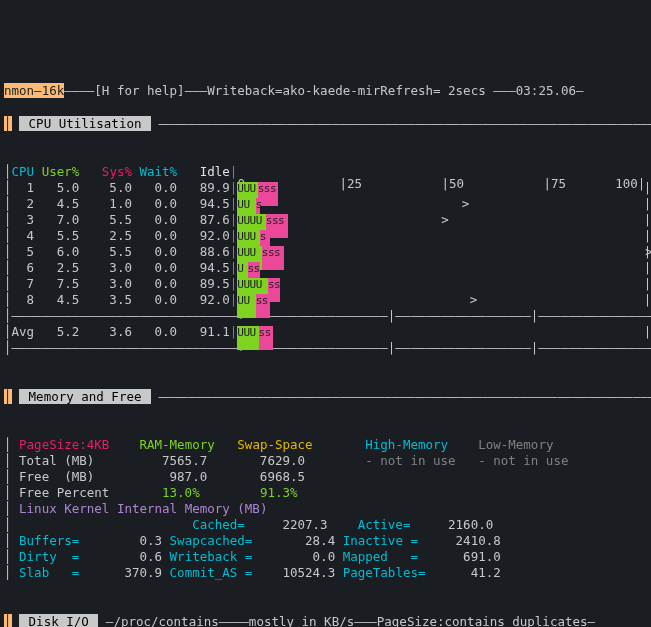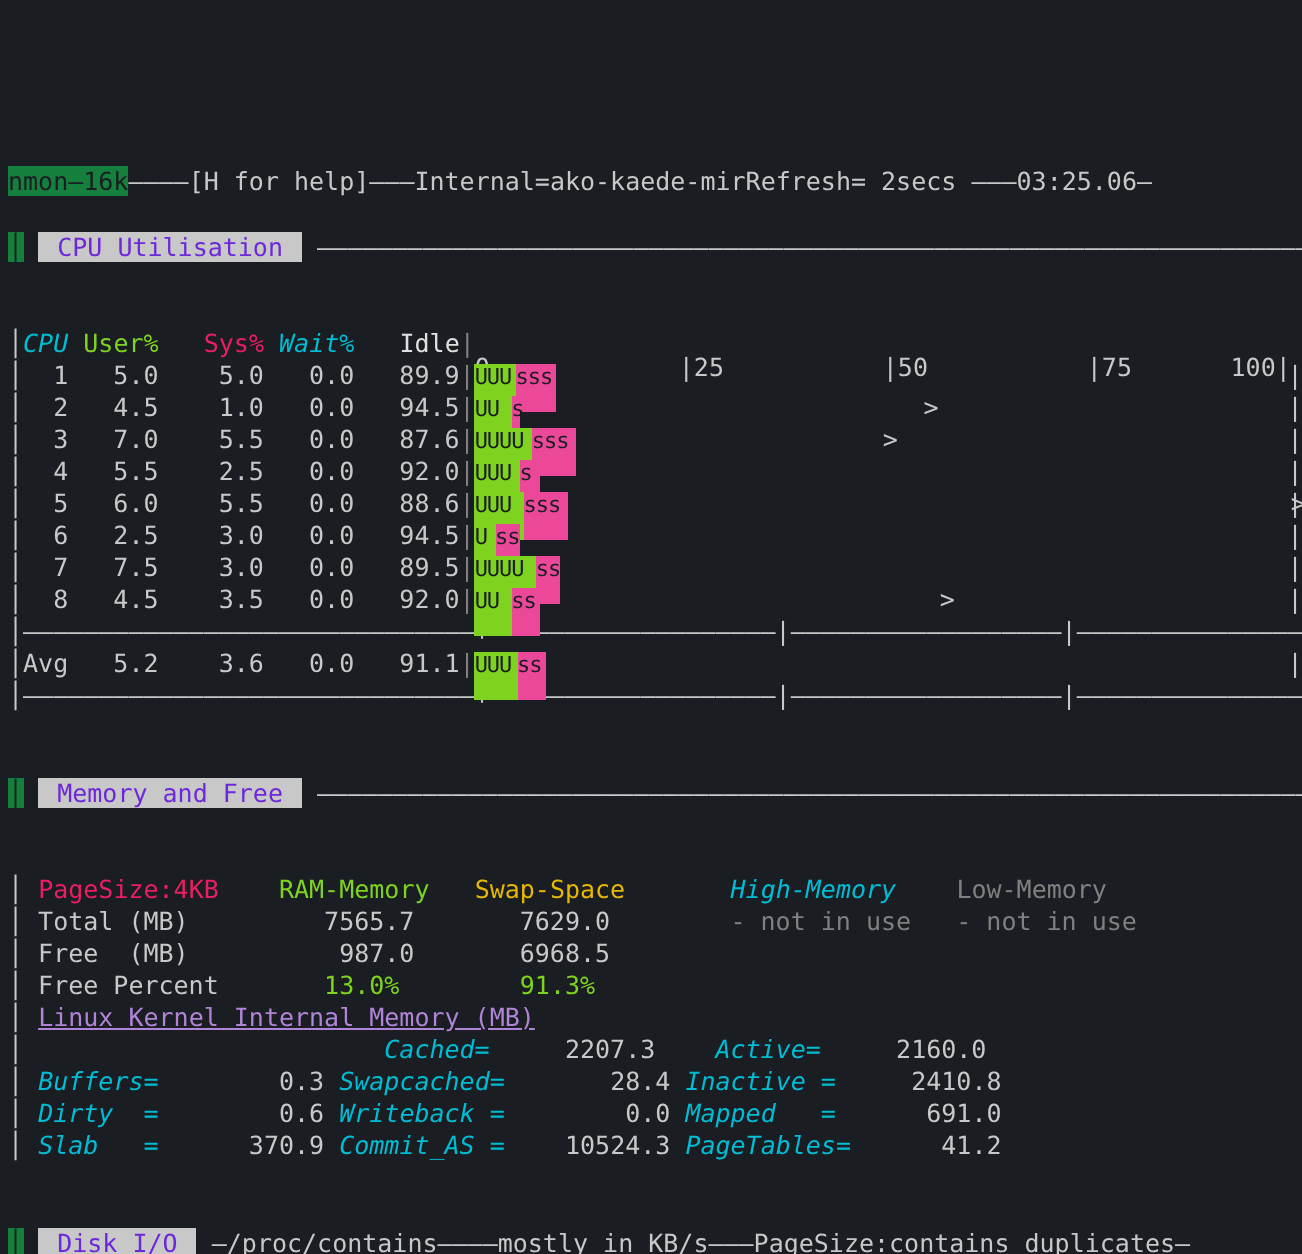--- a/index.html
+++ b/index.html
@@ -9,50 +9,50 @@
     font-family: "Consolas", "Monaco", monospace;
     font-size: 12.5px;
     line-height: 1.3;
     width: 651px;
     height: 627px;
     overflow: hidden;
     white-space: pre;
   }
   .green { color: #7ed321; }
   .magenta { color: #e91e63; }
-  .cyan { color: #00bcd4; font-style: italic; }
+  .cyan { color: #00bcd4; }
   .yellow { color: #e6b800; }
   .white { color: #e0e0e0; }
   .grey { color: #808080; }
-  .purple { color: #b084d6; text-decoration: underline; }
+  .purple { color: #b084d6; }
 
-  .inv { background: #15803d; color: #1a1d21; }
+  .inv { background: #fdba74; color: #1a1d21; }
   .bar-u { background: #7ed321; color: #1a1d21; }
   .bar-s { background: #ec4899; color: #1a1d21; }
 
   .line { height: 16px; }
   .container { padding: 2px 4px; }
 
   .hdr-line { color: #c8c8c8; }
-  .section-label { background: #c8c8c8; color: #6d28d9; padding: 0 2px; margin-top: 43px;}
+  .section-label { background: #c8c8c8; color: #000000; padding: 0 2px; margin-top: 43px;}
   .barseg {
     display: inline-block;
     height: 24px;
     line-height: 14px;
     font-size: 11px;
     letter-spacing: -0.5px;
   }
 </style>
 </head>
 <body>
 
 
 
 <div class="container">
-<div class="line hdr-line"><span class="inv">nmon—16k</span>————<span>[H for help]</span>———<span>Internal=</span><span>ako-kaede-mir</span><span>Refresh= </span><span>2secs</span> ———<span>03:25.06</span>—</div>
+<div class="line hdr-line"><span class="inv">nmon—16k</span>————<span>[H for help]</span>———<span>Writeback=</span><span>ako-kaede-mir</span><span>Refresh= </span><span>2secs</span> ———<span>03:25.06</span>—</div>
 <div class="line"><span class="inv">│</span> <span class="section-label"> CPU Utilisation </span> ——————————————————————————————————————————————————————————————————————</div>
 
 <div id="cpu-area"><div class="line">│<span class="cyan">CPU</span> <span class="green">User%</span>  <span class="magenta"> Sys%</span> <span class="cyan">Wait%</span>  <span class="white"> Idle</span><span class="grey">|</span><span style="display:inline-block;width:408px;position:relative"><span style="position:absolute;left:0">0</span><span style="position:absolute;left:25%">|25</span><span style="position:absolute;left:50%">|50</span><span style="position:absolute;left:75%">|75</span><span style="position:absolute;right:0">100|</span></span></div><div class="line">│  1   5.0    5.0   0.0   89.9<span class="grey">|</span><span style="display:inline-block;width:408px;position:relative;height:14px;vertical-align:top"><span class="barseg bar-u" style="width:20.400000000000002px">UUU</span><span class="barseg bar-s" style="width:20.400000000000002px">sss</span><span style="position:absolute;right:-6px;top:0">|</span></span></div><div class="line">│  2   4.5    1.0   0.0   94.5<span class="grey">|</span><span style="display:inline-block;width:408px;position:relative;height:14px;vertical-align:top"><span class="barseg bar-u" style="width:18.36px">UU</span><span class="barseg bar-s" style="width:4.08px">s</span><span style="position:absolute;left:224.4px;top:0">&gt;</span><span style="position:absolute;right:-6px;top:0">|</span></span></div><div class="line">│  3   7.0    5.5   0.0   87.6<span class="grey">|</span><span style="display:inline-block;width:408px;position:relative;height:14px;vertical-align:top"><span class="barseg bar-u" style="width:28.560000000000002px">UUUU</span><span class="barseg bar-s" style="width:22.44px">sss</span><span style="position:absolute;left:204px;top:0">&gt;</span><span style="position:absolute;right:-6px;top:0">|</span></span></div><div class="line">│  4   5.5    2.5   0.0   92.0<span class="grey">|</span><span style="display:inline-block;width:408px;position:relative;height:14px;vertical-align:top"><span class="barseg bar-u" style="width:22.44px">UUU</span><span class="barseg bar-s" style="width:10.200000000000001px">s</span><span style="position:absolute;right:-6px;top:0">|</span></span></div><div class="line">│  5   6.0    5.5   0.0   88.6<span class="grey">|</span><span style="display:inline-block;width:408px;position:relative;height:14px;vertical-align:top"><span class="barseg bar-u" style="width:24.48px">UUU</span><span class="barseg bar-s" style="width:22.44px">sss</span><span style="position:absolute;left:408px;top:0">&gt;</span><span style="position:absolute;right:-6px;top:0">|</span></span></div><div class="line">│  6   2.5    3.0   0.0   94.5<span class="grey">|</span><span style="display:inline-block;width:408px;position:relative;height:14px;vertical-align:top"><span class="barseg bar-u" style="width:10.200000000000001px">U</span><span class="barseg bar-s" style="width:12.24px">ss</span><span style="position:absolute;right:-6px;top:0">|</span></span></div><div class="line">│  7   7.5    3.0   0.0   89.5<span class="grey">|</span><span style="display:inline-block;width:408px;position:relative;height:14px;vertical-align:top"><span class="barseg bar-u" style="width:30.599999999999998px">UUUU</span><span class="barseg bar-s" style="width:12.24px">ss</span><span style="position:absolute;right:-6px;top:0">|</span></span></div><div class="line">│  8   4.5    3.5   0.0   92.0<span class="grey">|</span><span style="display:inline-block;width:408px;position:relative;height:14px;vertical-align:top"><span class="barseg bar-u" style="width:18.36px">UU</span><span class="barseg bar-s" style="width:14.280000000000001px">ss</span><span style="position:absolute;left:232.55999999999997px;top:0">&gt;</span><span style="position:absolute;right:-6px;top:0">|</span></span></div><div class="line">│——————————————————————————————+———————————————————|——————————————————|——————————————————|——————————————————+</div><div class="line">│Avg   5.2    3.6   0.0   91.1<span class="grey">|</span><span style="display:inline-block;width:408px;position:relative;height:14px;vertical-align:top"><span class="barseg bar-u" style="width:21.216px">UUU</span><span class="barseg bar-s" style="width:14.688000000000002px">ss</span><span style="position:absolute;right:-6px;top:0">|</span></span></div><div class="line">│——————————————————————————————+———————————————————|——————————————————|——————————————————|——————————————————+</div></div>
 
 <div class="line"><span class="inv">│</span> <span class="section-label"> Memory and Free </span> ——————————————————————————————————————————————————————————————————————</div>
 
 <div id="mem-area"><div class="line">│ <span class="magenta">PageSize:4KB</span>    <span class="green">RAM-Memory</span>   <span class="yellow">Swap-Space</span>       <span class="cyan">High-Memory</span>    <span class="grey">Low-Memory</span></div><div class="line">│ Total (MB)         7565.7       7629.0        <span class="grey">- not in use</span>   <span class="grey">- not in use</span></div><div class="line">│ Free  (MB)          987.0       6968.5</div><div class="line">│ Free Percent       <span class="green">13.0%</span>        <span class="green">91.3%</span></div><div class="line">│ <span class="purple">Linux Kernel Internal Memory (MB)</span></div><div class="line">│                        <span class="cyan">Cached=</span>     2207.3    <span class="cyan">Active=</span>     2160.0</div><div class="line">│ <span class="cyan">Buffers=</span>        0.3 <span class="cyan">Swapcached=</span>       28.4 <span class="cyan">Inactive =</span>     2410.8</div><div class="line">│ <span class="cyan">Dirty  =</span>        0.6 <span class="cyan">Writeback =</span>        0.0 <span class="cyan">Mapped   =</span>      691.0</div><div class="line">│ <span class="cyan">Slab   =</span>      370.9 <span class="cyan">Commit_AS =</span>    10524.3 <span class="cyan">PageTables=</span>      41.2</div></div>
 
 <div class="line"><span class="inv">│</span> <span class="section-label"> Disk I/O </span> —<span>/proc/contains</span>————<span>mostly in KB/s</span>———<span>PageSize:contains duplicates</span>—</div>
 

